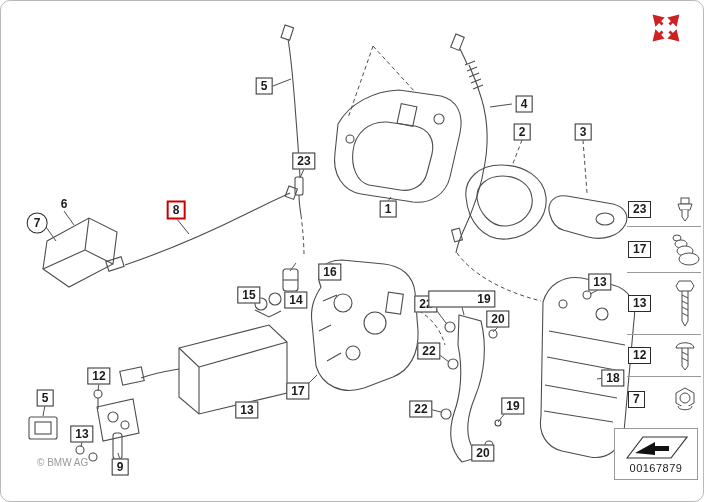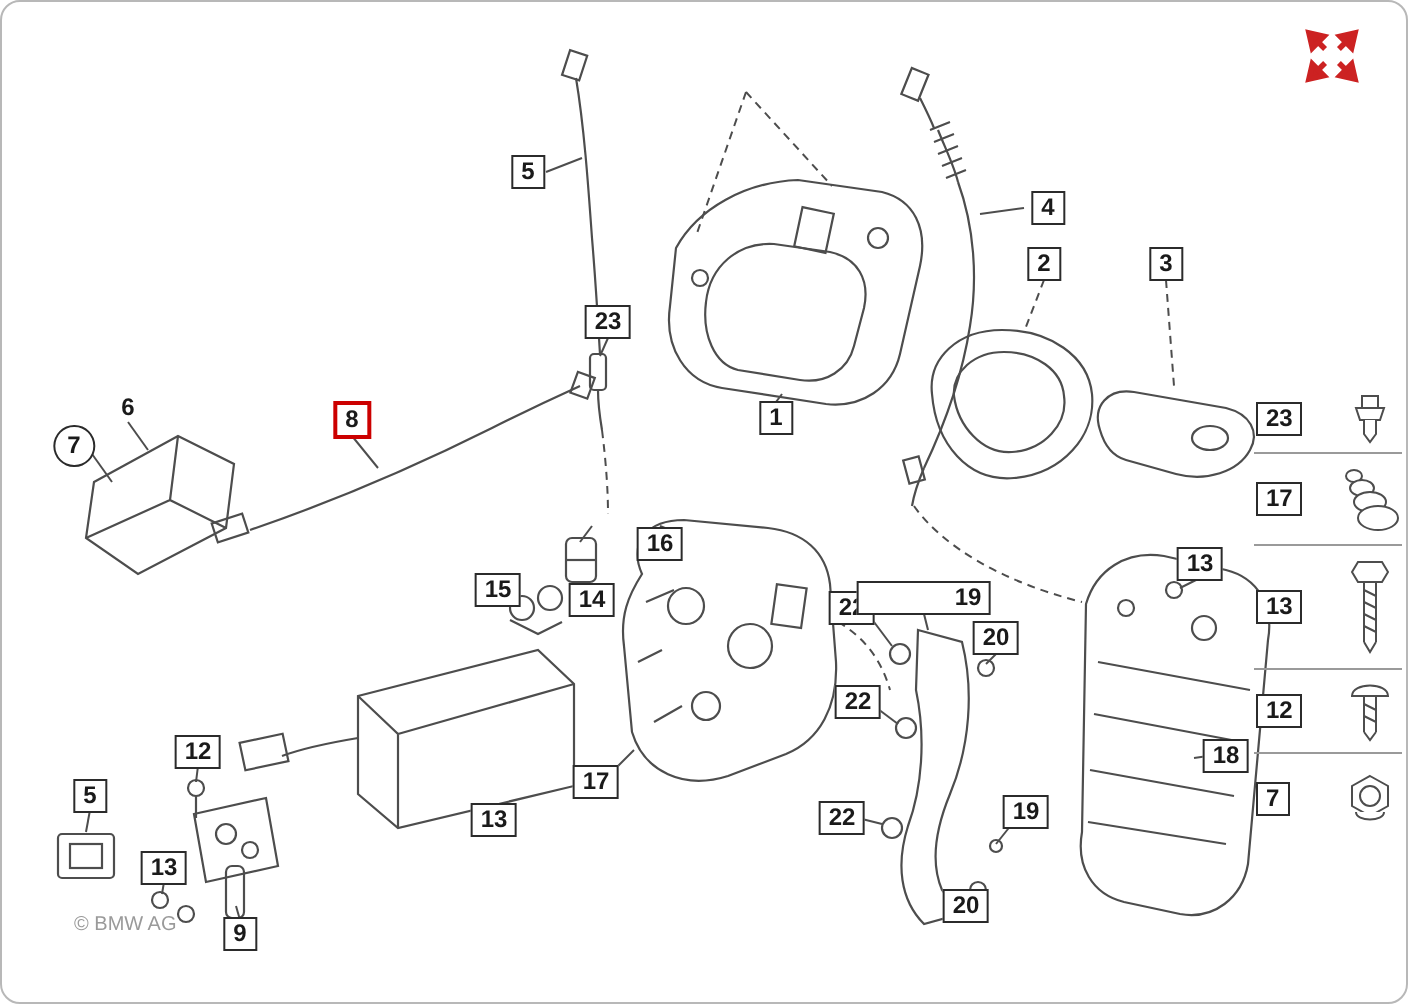--- a/index.html
+++ b/index.html
@@ -277,16 +277,23 @@
     <div class="sb-row">
       <span class="num">7</span>
       <svg class="sb-icon" width="30" height="32" viewBox="0 0 30 32">
         <polygon points="15,4 24,9 24,19 15,24 6,19 6,9"></polygon>
         <circle cx="15" cy="14" r="5" fill="none"></circle>
         <path d="M8 22 C8 27 22 27 22 22" fill="none"></path>
       </svg>
     </div>
   </div>
 
+  <div class="idbox">
+    <svg width="70" height="26" viewBox="0 0 70 26">
+      <polygon points="6,24 22,3 66,3 50,24" fill="none" stroke="#333" stroke-width="1.2"></polygon>
+      <polygon points="14,19 34,8 34,12 48,12 48,17 34,17 34,21" fill="#111"></polygon>
+    </svg>
+    <div class="idnum">00167879</div>
+  </div>
 
   <div class="copyright">© BMW AG</div>
 
 </div>
 
 </body></html>

